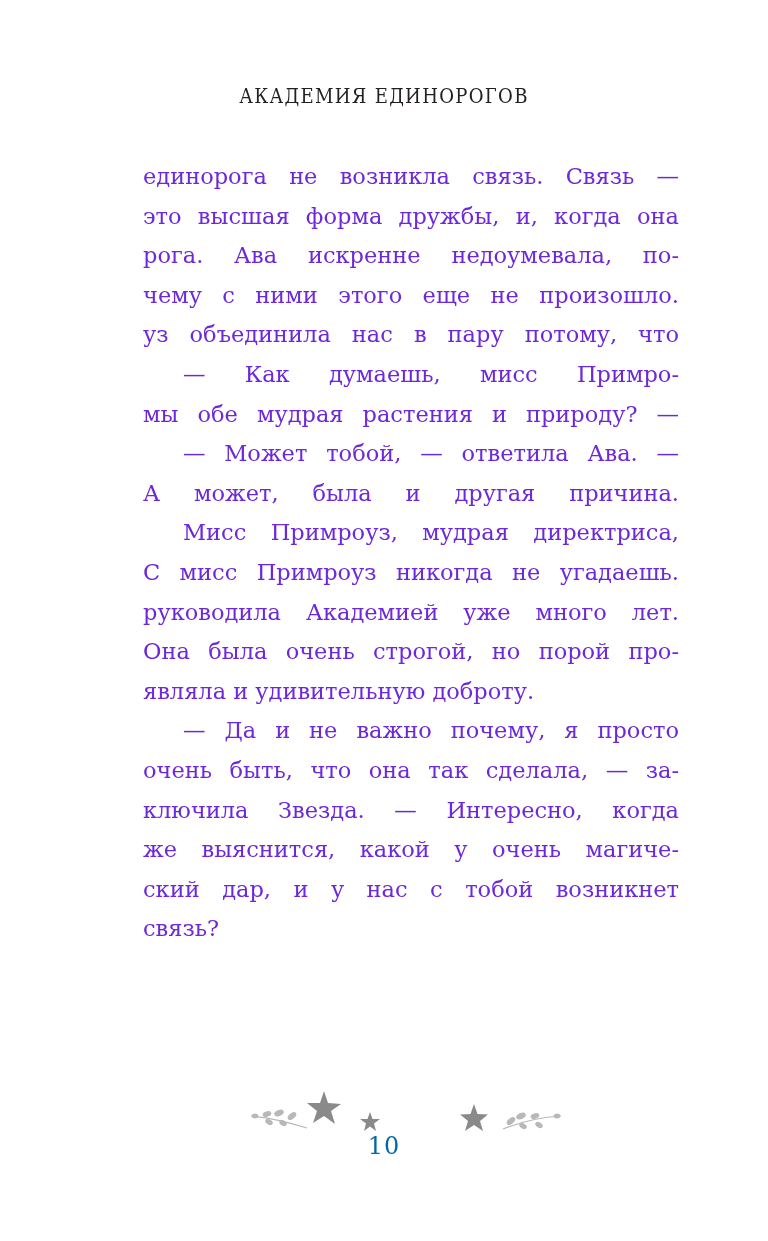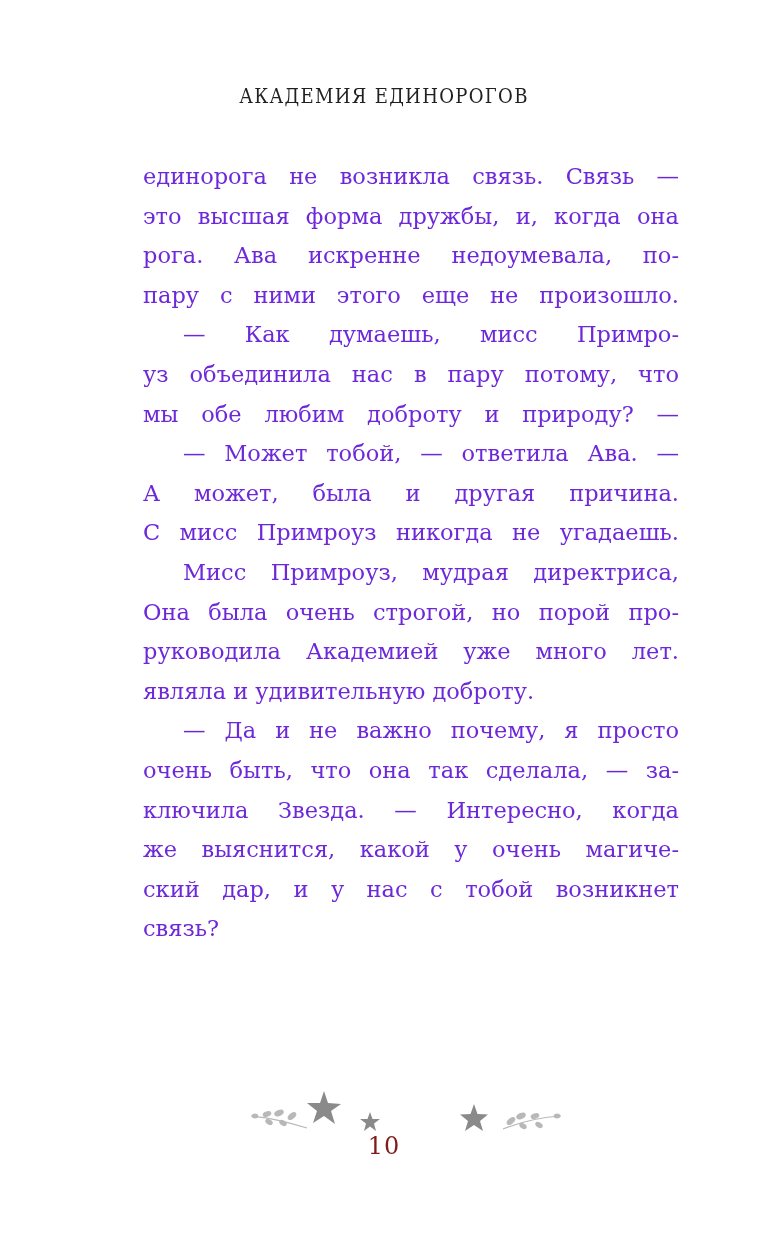--- a/index.html
+++ b/index.html
@@ -60,43 +60,43 @@
       height: 52px;
     }
     .folio {
       position: absolute;
       top: 1132px;
       left: 0;
       width: 768px;
       text-align: center;
       font-family: "DejaVu Serif", serif;
       font-size: 24px;
-      color: #7f1d1d;
+      color: #0369a1;
       letter-spacing: 1px;
     }
   </style>
 </head>
 <body>
 
 <div class="running-head">АКАДЕМИЯ ЕДИНОРОГОВ</div>
 
 <div class="text-block">
   <span class="line">единорога не возникла связь. Связь —</span>
   <span class="line">это высшая форма дружбы, и, когда она</span>
   <span class="line">рога. Ава искренне недоумевала, по-</span>
-  <span class="line">пару с ними этого еще не произошло.</span>
+  <span class="line">чему с ними этого еще не произошло.</span>
+  <span class="line">уз объединила нас в пару потому, что</span>
   <span class="line indent">— Как думаешь, мисс Примро-</span>
-  <span class="line">уз объединила нас в пару потому, что</span>
-  <span class="line">мы обе любим доброту и природу? —</span>
+  <span class="line">мы обе мудрая растения и природу? —</span>
   <span class="line indent">— Может тобой, — ответила Ава. —</span>
   <span class="line">А может, была и другая причина.</span>
+  <span class="line indent">Мисс Примроуз, мудрая директриса,</span>
   <span class="line">С мисс Примроуз никогда не угадаешь.</span>
-  <span class="line indent">Мисс Примроуз, мудрая директриса,</span>
+  <span class="line">руководила Академией уже много лет.</span>
   <span class="line">Она была очень строгой, но порой про-</span>
-  <span class="line">руководила Академией уже много лет.</span>
   <span class="line last">являла и удивительную доброту.</span>
   <span class="line indent">— Да и не важно почему, я просто</span>
   <span class="line">очень быть, что она так сделала, — за-</span>
   <span class="line">ключила Звезда. — Интересно, когда</span>
   <span class="line">же выяснится, какой у очень магиче-</span>
   <span class="line">ский дар, и у нас с тобой возникнет</span>
   <span class="line last">связь?</span>
 </div>
 
 <div class="ornament">

